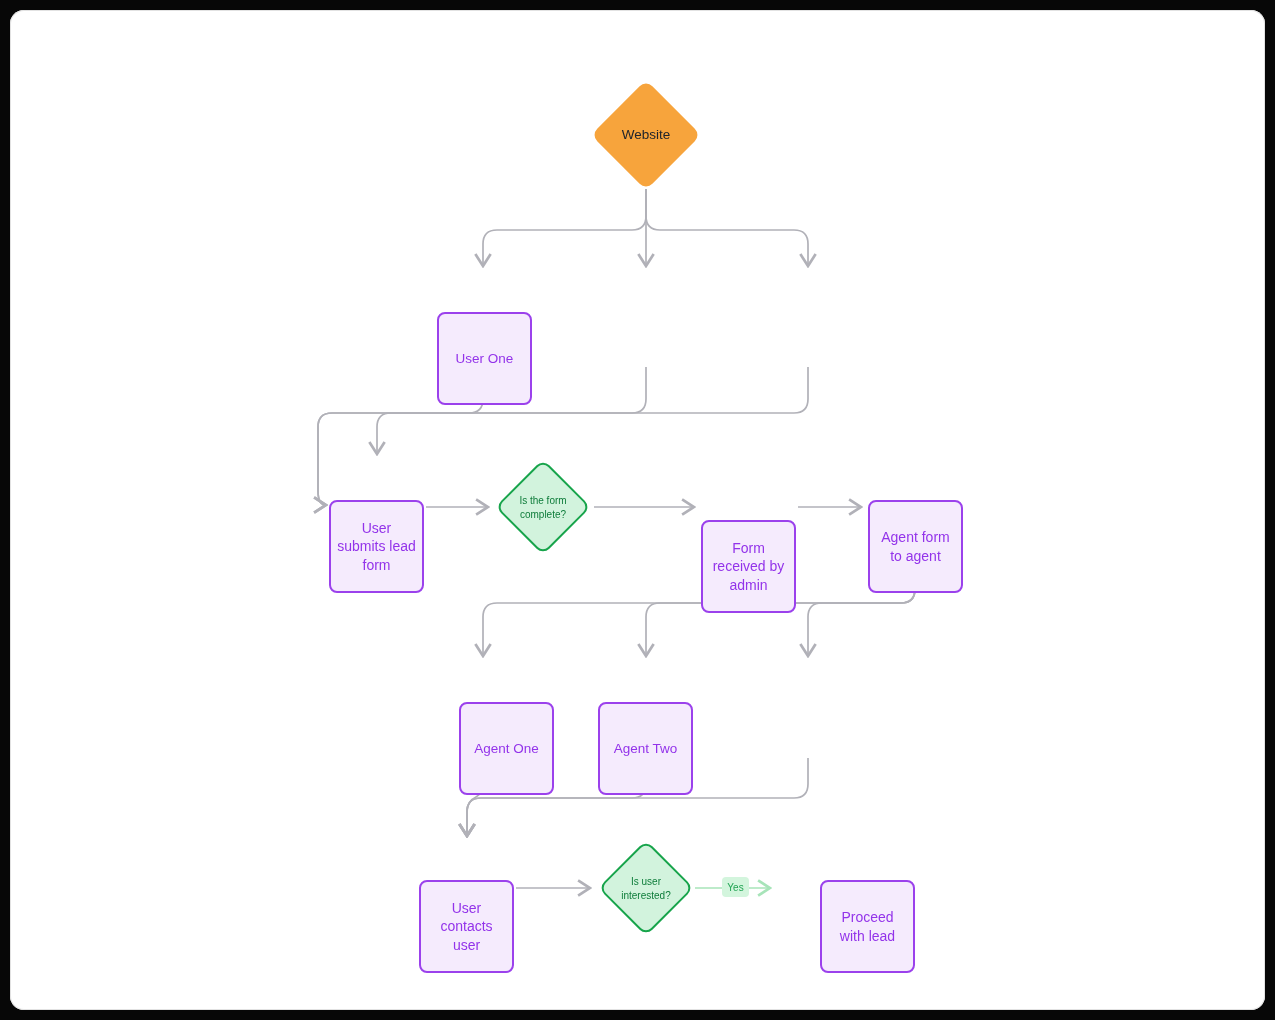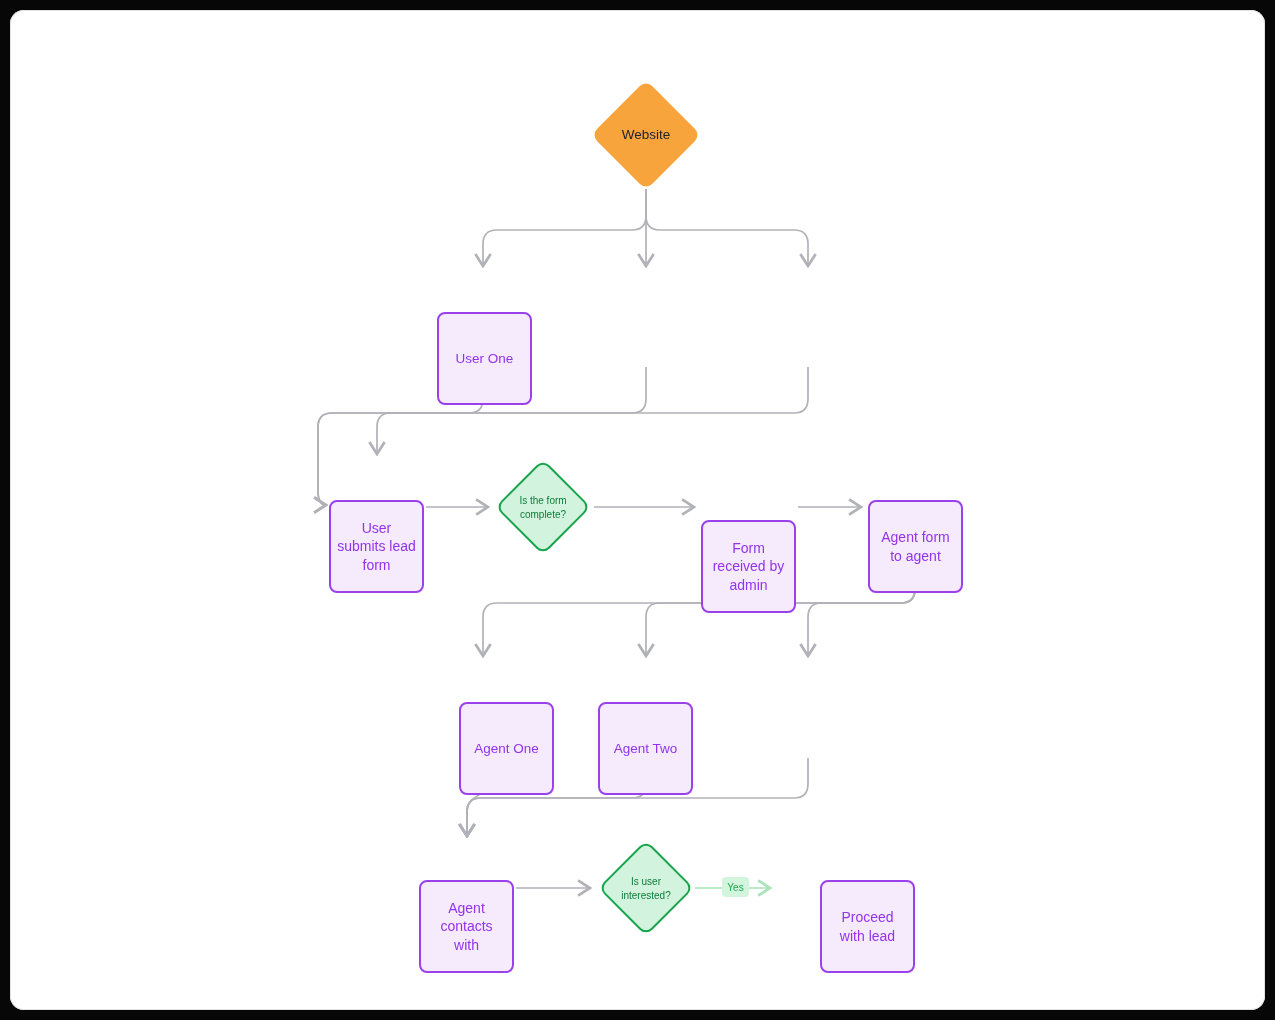--- a/index.html
+++ b/index.html
@@ -103,21 +103,21 @@
   </div>
 
   <div class="node rect" style="left:459px;top:662px">
     <span class="label lg">Agent One</span>
   </div>
   <div class="node rect" style="left:598px;top:662px">
     <span class="label lg">Agent Two</span>
   </div>
 
   <div class="node rect" style="left:419px;top:840px">
-    <span class="label sm">Agent contacts with</span>
+    <span class="label sm">User contacts user</span>
   </div>
   <div class="diamond green" style="left:612px;top:854px;width:68px;height:68px">
     <span class="dlabel greentext wrap-any">Is user interested?</span>
   </div>
   <div class="yes-badge">
     <span>Yes</span>
   </div>
   <div class="node rect" style="left:820px;top:840px">
     <span class="label sm">Proceed with lead</span>
   </div>

